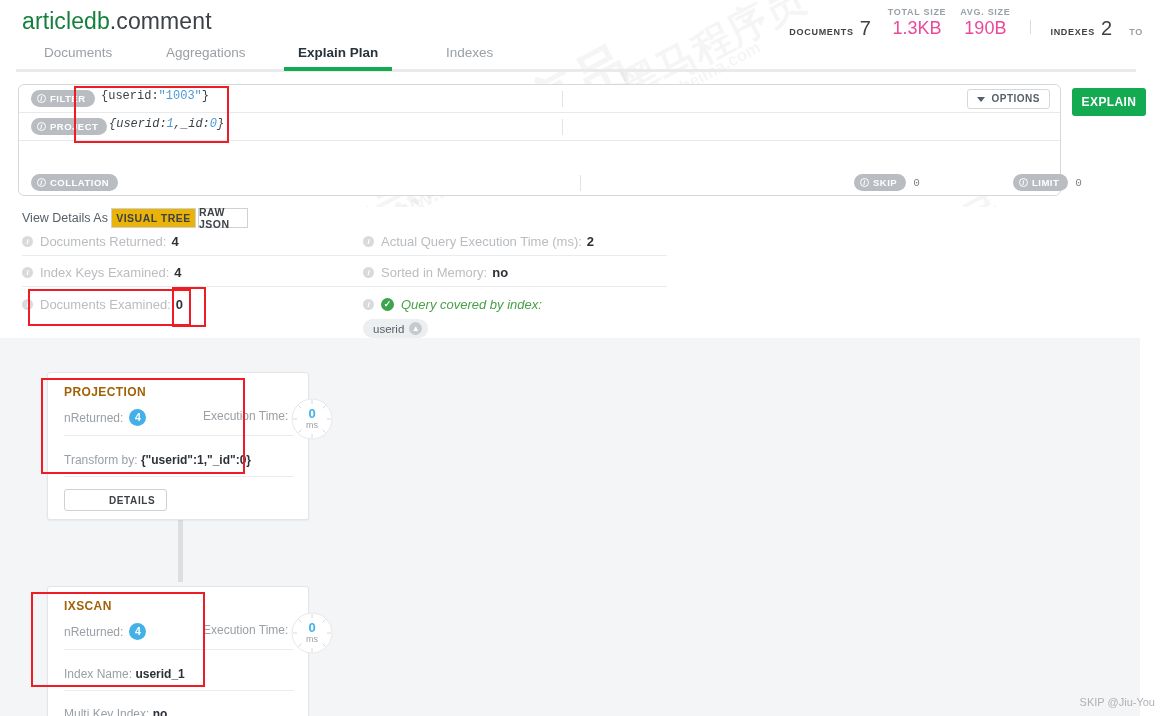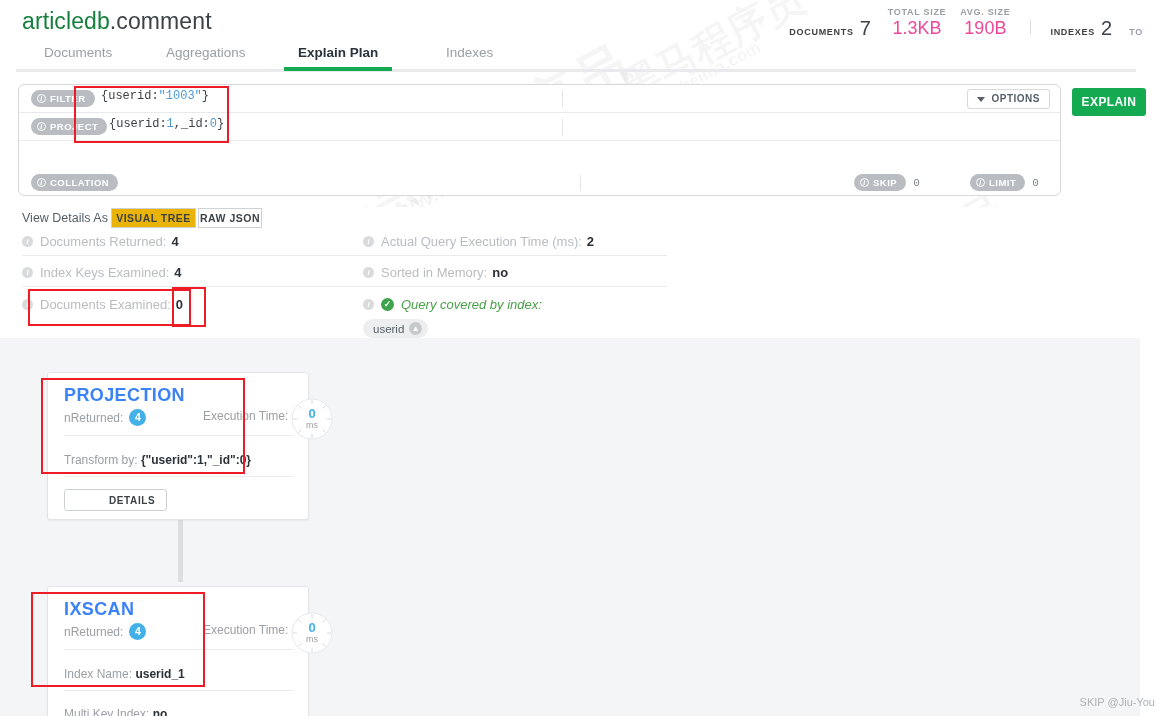--- a/index.html
+++ b/index.html
@@ -116,22 +116,22 @@
            color:#56606a; }
   .idxchip .arrow { display:inline-block; width:13px; height:13px; border-radius:50%;
            background:#c7cacd; color:#fff; font-size:8px; line-height:13px;
            text-align:center; margin-left:5px; }
 
   
   .tree { position:absolute; left:0; top:338px; width:1140px; height:378px;
           background:#f4f5f6; z-index:2; }
   .node { position:absolute; background:#fff; border:1px solid #e3e5e7; border-radius:3px;
           box-shadow:0 1px 2px rgba(0,0,0,.05); }
-  .node-title { position:absolute; left:16px; top:12px; font-size:18px; font-weight:700;
-          color:#3b82f6; letter-spacing:.4px; }
+  .node-title { position:absolute; left:16px; top:12px; font-size:12px; font-weight:700;
+          color:#a16207; letter-spacing:.4px; }
   .nret { position:absolute; left:16px; top:36px; font-size:12px; color:#9aa0a6;
           display:flex; align-items:center; }
   .badge { display:inline-block; min-width:17px; height:17px; border-radius:50%;
           background:#43b1e8; color:#fff; font-size:10.5px; line-height:17px;
           text-align:center; font-weight:700; margin-left:6px; padding:0 4px; }
   .exec-lbl { position:absolute; top:36px; font-size:12px; color:#9aa0a6; }
   .nrule { position:absolute; height:1px; background:#ececee; }
   .nfield { position:absolute; font-size:12px; color:#9aa0a6; }
   .nfield b { color:#2b3137; font-weight:700; }
   .details-btn { position:absolute; height:22px; border:1px solid #cfd2d5; background:#fff;
@@ -236,61 +236,61 @@
         <span class="caret"></span>
         <span>OPTIONS</span>
       </div>
     </div>
 
     <div class="qrow" style="top:28px;">
       <div class="pill">
         <span class="i">i</span>
         <span>PROJECT</span>
       </div>
-      <div class="qval" style="left:90px;">{userid:<span class="num">1</span>,_id:<span class="num">0</span>}</div>
+      <div class="qval" style="left:90px;font-style:italic;">{userid:<span class="num">1</span>,_id:<span class="num">0</span>}</div>
       <div class="qsep" style="left:543px;"></div>
     </div>
 
 
     <div class="qrow last" style="top:84px;">
       <div class="pill">
         <span class="i">i</span>
         <span>COLLATION</span>
       </div>
       <div class="qval" style="left:110px;"></div>
       <div class="qsep" style="left:561px;"></div>
 
       <div class="skiplimit" style="left:835px;">
         <div class="pill" style="position:relative;left:0;top:0;">
           <span class="i">i</span>
           <span>SKIP</span>
         </div>
         <span class="num">0</span>
       </div>
 
-      <div class="skiplimit" style="left:951px;justify-content:center;">
+      <div class="skiplimit" style="left:994px;justify-content:center;">
         <div class="pill" style="position:relative;left:0;top:0;">
           <span class="i">i</span>
           <span>LIMIT</span>
         </div>
         <span class="num">0</span>
       </div>
     </div>
 
   </div>
 
   <button class="explain-btn" style="top:4px;">EXPLAIN</button>
 </div>
 
 <div class="vbar">
   <span class="vbar-label">View Details As</span>
   <div class="seg active" style="left:111px;width:85px;">
     <span>VISUAL TREE</span>
   </div>
-  <div class="seg" style="left:198px;width:64px;">
+  <div class="seg" style="left:198px;width:50px;">
     <span>RAW JSON</span>
   </div>
 </div>
 
 <div class="panel">
 
   <div class="srow" style="left:22px;top:1px;">
     <span class="ic">i</span>
     <span>Documents Returned:</span>
     <span class="val">4</span>

